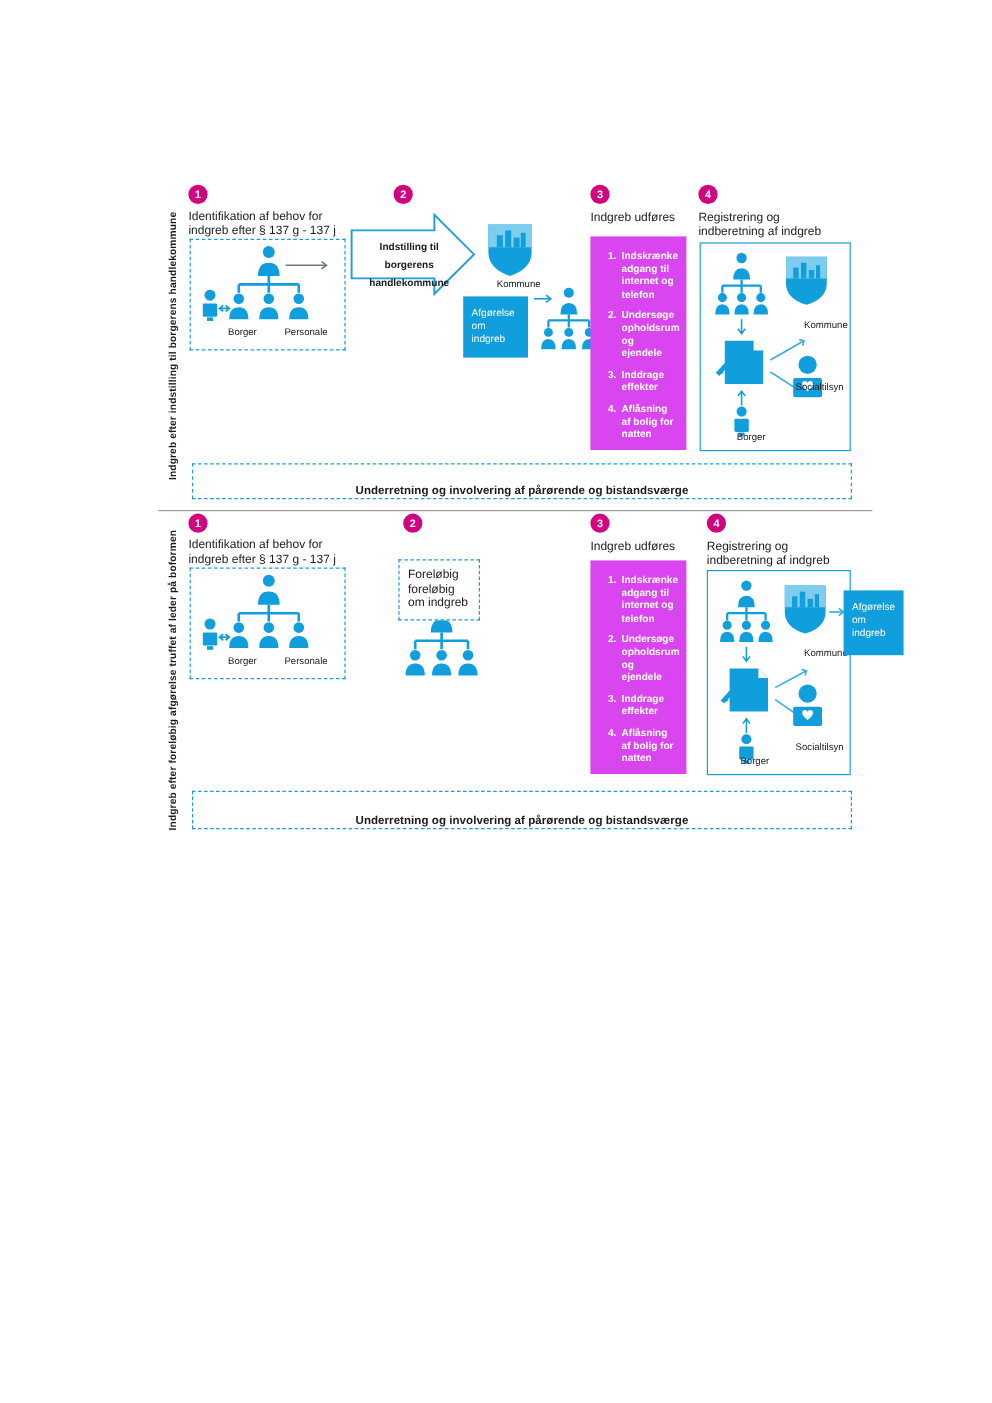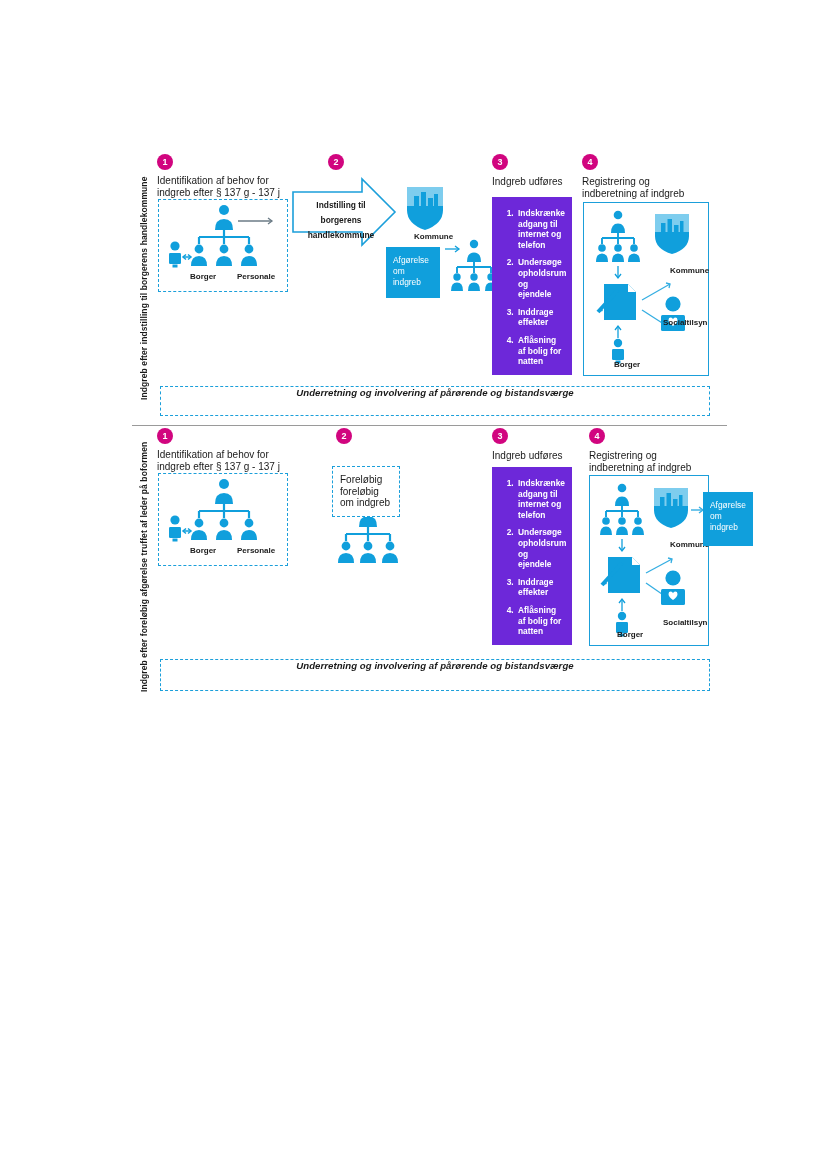--- a/index.html
+++ b/index.html
@@ -36,45 +36,45 @@
   .solidbox{position:absolute;border:1.2px solid #1b9fda;background:#fff;}
 
   
   .bluebox{position:absolute;background:#109fdc;}
   .bluebox .bb-txt{
     color:#fff;font-size:8.4px;line-height:11px;font-weight:400;
     padding:8px 7px;display:block;
   }
 
   
-  .listbox{position:absolute;background:#6d28d9;}
+  .listbox{position:absolute;background:#d946ef;}
   .listbox ol{
     margin:0;padding:11px 8px 11px 24px;color:#fff;
     font-size:8.4px;font-weight:700;line-height:10.6px;
   }
   .listbox ol li{margin-bottom:7px;padding-left:2px;}
   .listbox ol li:last-child{margin-bottom:0;}
 
   
   .arrowblock{position:absolute;}
   .arrowblock .ab-label{
     position:absolute;left:6px;top:20px;width:86px;
     font-size:8.4px;font-weight:700;line-height:15px;text-align:center;color:#1a1a1a;
   }
 
   
   .cap{
-    position:absolute;font-size:8px;font-weight:700;color:#1a1a1a;
+    position:absolute;font-size:8px;font-weight:400;color:#1a1a1a;
     white-space:nowrap;line-height:10px;padding-left:20px;
   }
 
   
   .banner{
     position:absolute;border:1.4px dashed #1b9fda;
-    display:flex;align-items:flex-start;justify-content:center;font-style:italic;
+    display:flex;align-items:flex-end;justify-content:center;
   }
   .banner span{font-size:9.6px;font-weight:700;color:#1a1a1a;letter-spacing:.05px;}
 
   
   .divider{position:absolute;height:1px;background:#9a9a9a;}
 
   svg{display:block;overflow:visible;}
 </style>
 </head>
 <body>

